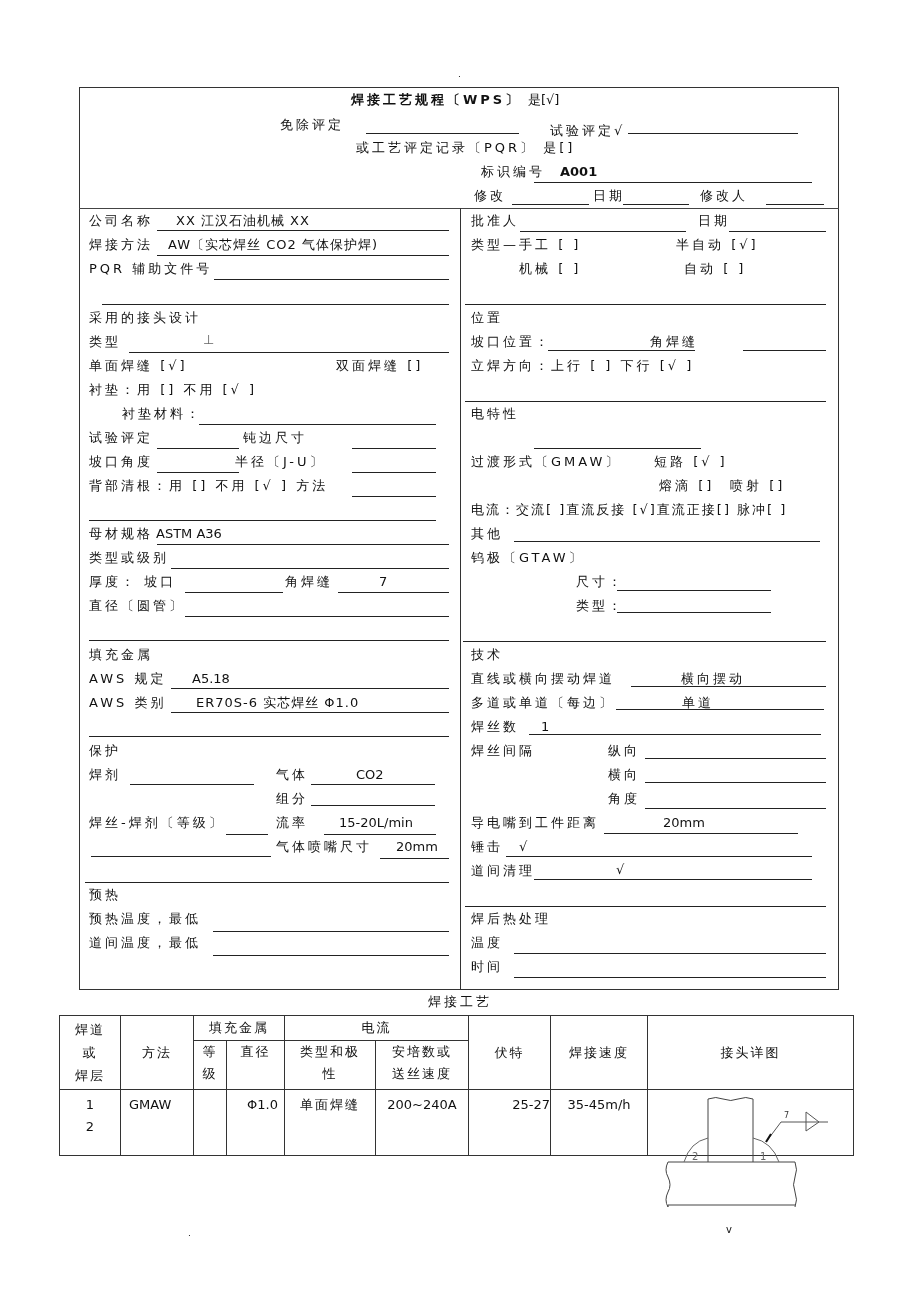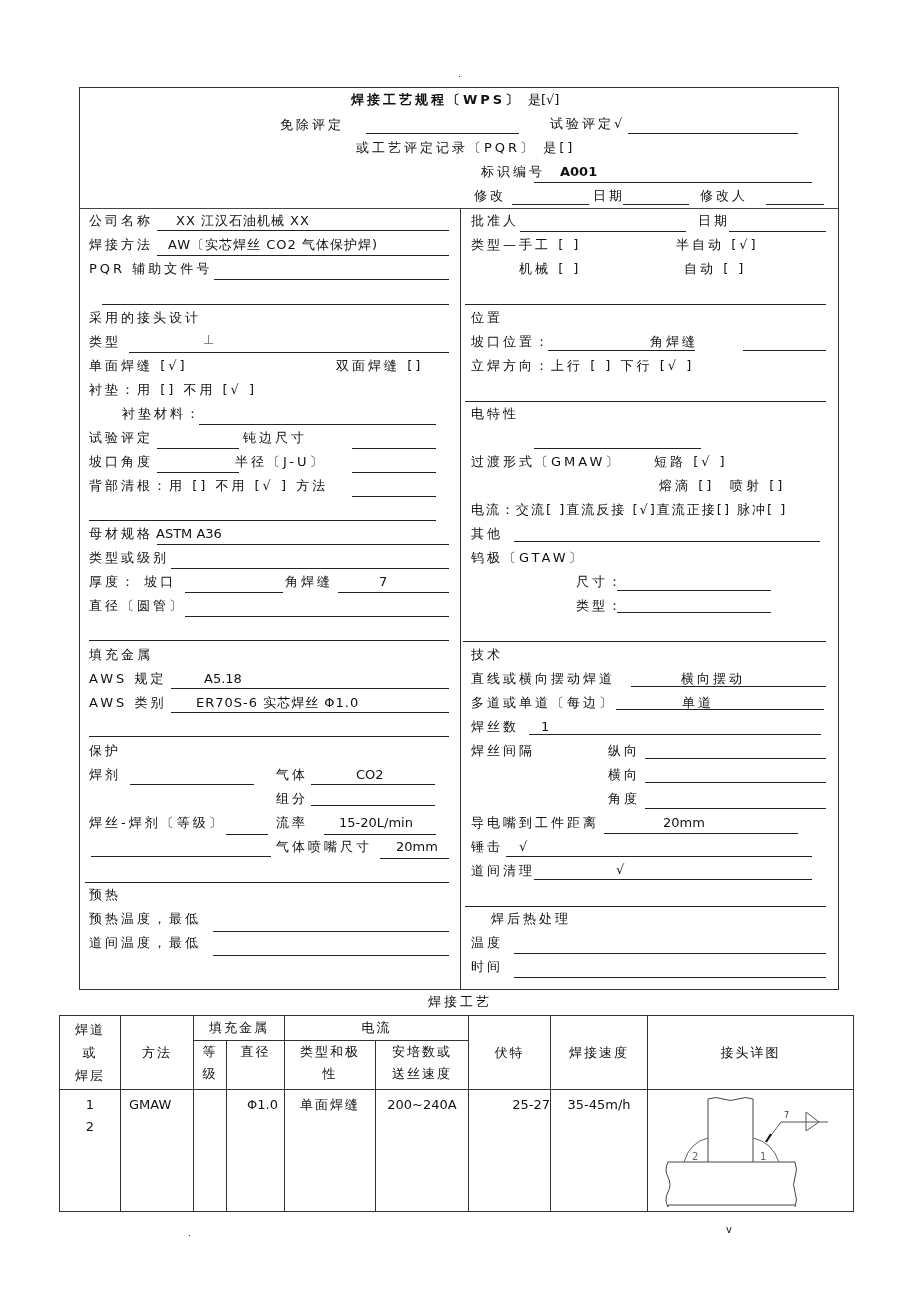--- a/index.html
+++ b/index.html
@@ -5,21 +5,21 @@
   html, body { margin:0; padding:0; background:#fff; }
   body { width:920px; height:1302px; position:relative; overflow:hidden;
          font-family:"DejaVu Sans", sans-serif; color:#111; font-size:13px; }
   .abs { position:absolute; white-space:nowrap; line-height:16px; }
   .ul { position:absolute; height:0; border-bottom:1px solid #222; }
   .box { position:absolute; border:1px solid #333; box-sizing:border-box; }
   .hr { position:absolute; height:0; border-top:1px solid #444; }
   .vr { position:absolute; width:0; border-left:1px solid #333; }
   .sp { letter-spacing:3px; }
   .b { font-weight:bold; }
-  table.proc { position:absolute; left:59px; top:1015px; width:794px; height:197px;
+  table.proc { position:absolute; left:59px; top:1015px; width:794px; height:141px;
                border-collapse:collapse; table-layout:fixed; }
   table.proc td { border:1px solid #333; text-align:center; vertical-align:middle;
                   font-size:13px; line-height:22px; padding:0; letter-spacing:2px; }
   table.proc tr.data td { vertical-align:top; padding-top:4px; }
 </style>
 </head>
 <body>
 
 <div class="abs" style="left:458px;top:66px;font-size:9px;">.</div>
 <div class="abs" style="left:188px;top:1225px;font-size:9px;">.</div>
@@ -27,21 +27,21 @@
 
 <div class="box" style="left:79px;top:87px;width:760px;height:903px;"></div>
 <div class="hr" style="left:79px;top:208px;width:760px;"></div>
 <div class="vr" style="left:460px;top:208px;height:782px;"></div>
 
 <div class="abs b sp" style="left:351px;top:92px;font-size:13px;">焊接工艺规程〔WPS〕</div>
 <div class="abs" style="left:528px;top:92px;">是[√]</div>
 
 <div class="abs sp" style="left:280px;top:117px;">免除评定</div>
 <div class="ul" style="left:366px;top:133px;width:153px;"></div>
-<div class="abs sp" style="left:550px;top:116px;text-align:right;">试验评定√</div>
+<div class="abs sp" style="left:550px;top:123px;text-align:right;">试验评定√</div>
 <div class="ul" style="left:628px;top:133px;width:170px;"></div>
 
 <div class="abs sp" style="left:356px;top:140px;">或工艺评定记录〔PQR〕 是[]</div>
 
 <div class="abs sp" style="left:481px;top:164px;">标识编号</div>
 <div class="abs" style="left:560px;top:164px;font-weight:bold;">A001</div>
 <div class="ul" style="left:534px;top:182px;width:278px;"></div>
 
 <div class="abs sp" style="left:474px;top:188px;">修改</div>
 <div class="ul" style="left:512px;top:204px;width:77px;"></div>
@@ -100,21 +100,21 @@
 <div class="abs sp" style="left:285px;top:574px;">角焊缝</div>
 <div class="abs" style="left:379px;top:574px;">7</div>
 <div class="ul" style="left:338px;top:592px;width:111px;"></div>
 
 <div class="abs sp" style="left:89px;top:598px;">直径〔圆管〕</div>
 <div class="ul" style="left:185px;top:616px;width:264px;"></div>
 <div class="ul" style="left:89px;top:640px;width:360px;"></div>
 
 <div class="abs sp" style="left:89px;top:647px;">填充金属</div>
 <div class="abs sp" style="left:89px;top:671px;">AWS 规定</div>
-<div class="abs" style="left:204px;top:671px;">A5.18</div>
+<div class="abs" style="left:192px;top:671px;">A5.18</div>
 <div class="ul" style="left:171px;top:688px;width:278px;"></div>
 
 <div class="abs sp" style="left:89px;top:695px;">AWS 类别</div>
 <div class="abs" style="left:196px;top:695px;letter-spacing:1px;">ER70S-6 实芯焊丝  Φ1.0</div>
 <div class="ul" style="left:171px;top:712px;width:278px;"></div>
 <div class="ul" style="left:89px;top:736px;width:360px;"></div>
 
 <div class="abs sp" style="left:89px;top:743px;">保护</div>
 <div class="abs sp" style="left:89px;top:767px;">焊剂</div>
 <div class="ul" style="left:130px;top:784px;width:124px;"></div>
@@ -209,21 +209,21 @@
 
 <div class="abs sp" style="left:471px;top:839px;">锤击</div>
 <div class="abs" style="left:519px;top:839px;">√</div>
 <div class="ul" style="left:506px;top:856px;width:306px;"></div>
 
 <div class="abs sp" style="left:471px;top:863px;">道间清理</div>
 <div class="abs" style="left:616px;top:862px;">√</div>
 <div class="ul" style="left:534px;top:879px;width:278px;"></div>
 <div class="ul" style="left:465px;top:906px;width:361px;"></div>
 
-<div class="abs sp" style="left:471px;top:911px;margin-left:20px;">焊后热处理</div>
+<div class="abs sp" style="left:471px;top:911px;">焊后热处理</div>
 <div class="abs sp" style="left:471px;top:935px;">温度</div>
 <div class="ul" style="left:514px;top:953px;width:312px;"></div>
 <div class="abs sp" style="left:471px;top:959px;">时间</div>
 <div class="ul" style="left:514px;top:977px;width:312px;"></div>
 
 <div class="abs sp" style="left:428px;top:994px;">焊接工艺</div>
 
 <table class="proc">
   <colgroup>
     <col style="width:61px">

